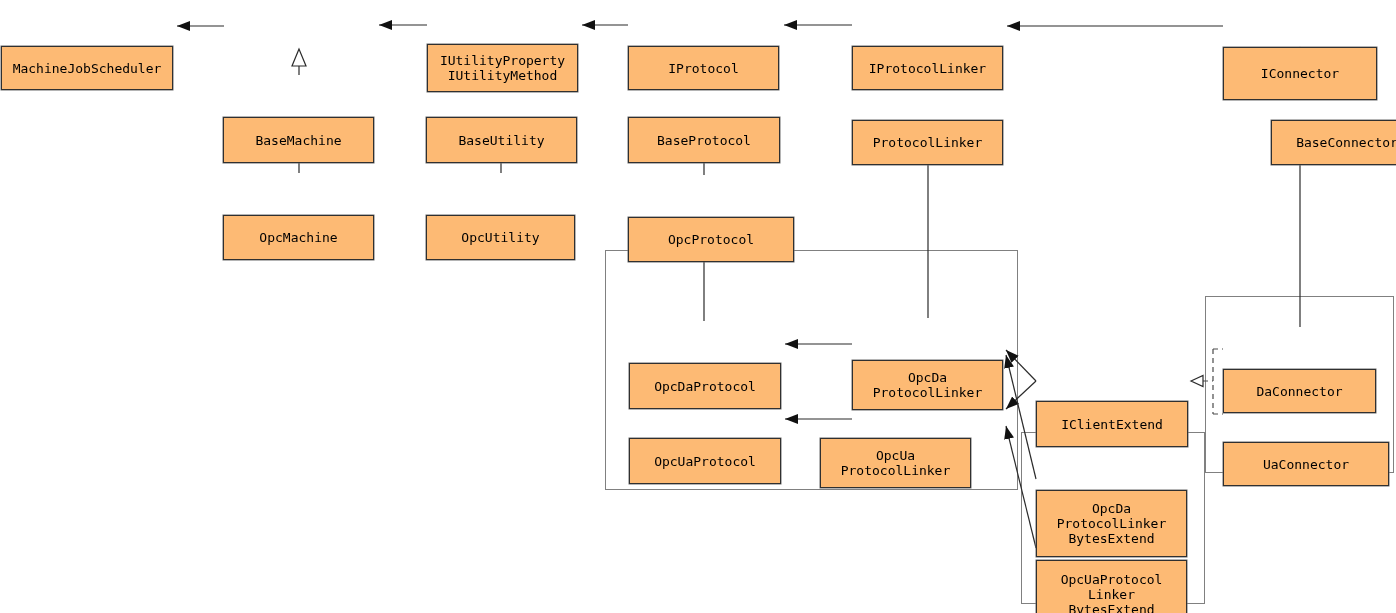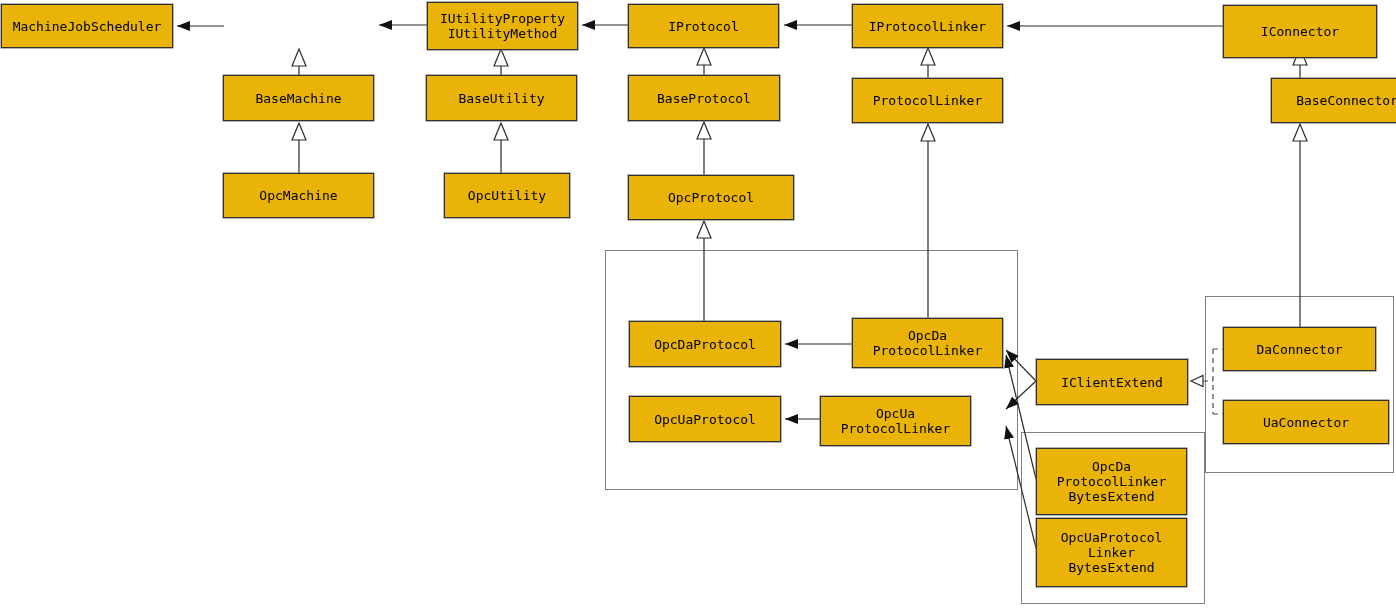--- a/index.html
+++ b/index.html
@@ -6,32 +6,33 @@
   #canvas{
     position:relative;
     width:1396px;height:613px;
     background:#ffffff;
     font-family:"DejaVu Sans Mono","Liberation Mono",monospace;
     overflow:hidden;
   }
   .node{
     position:absolute;
     box-sizing:border-box;
-    background:#eab308;
+    background:#fdba74;
     border:1px solid #303030;
     box-shadow:0 0 0 0.5px #6a6a6a;
     display:flex;
     flex-direction:column;
     justify-content:center;
     align-items:center;
     text-align:center;
     font-size:13px;
     line-height:15px;
     color:#000000;
     z-index:3;
+    margin-top:42px;
   }
   .node .ln{display:block;white-space:nowrap;}
   .group{
     position:absolute;
     box-sizing:border-box;
     border:1px solid #808080;
     background:transparent;
     z-index:1;
   }
   #edges{
@@ -167,21 +168,21 @@
   </div>
 
   <div class="node" style="left:1271px;top:78px;width:152px;height:45px">
     <span class="ln">BaseConnector</span>
   </div>
 
   <div class="node" style="left:223px;top:173px;width:151px;height:45px">
     <span class="ln">OpcMachine</span>
   </div>
 
-  <div class="node" style="left:444px;top:173px;width:126px;height:45px">
+  <div class="node" style="left:426px;top:173px;width:149px;height:45px">
     <span class="ln">OpcUtility</span>
   </div>
 
   <div class="node" style="left:628px;top:175px;width:166px;height:45px">
     <span class="ln">OpcProtocol</span>
   </div>
 
   <div class="node" style="left:629px;top:321px;width:152px;height:46px">
     <span class="ln">OpcDaProtocol</span>
   </div>

